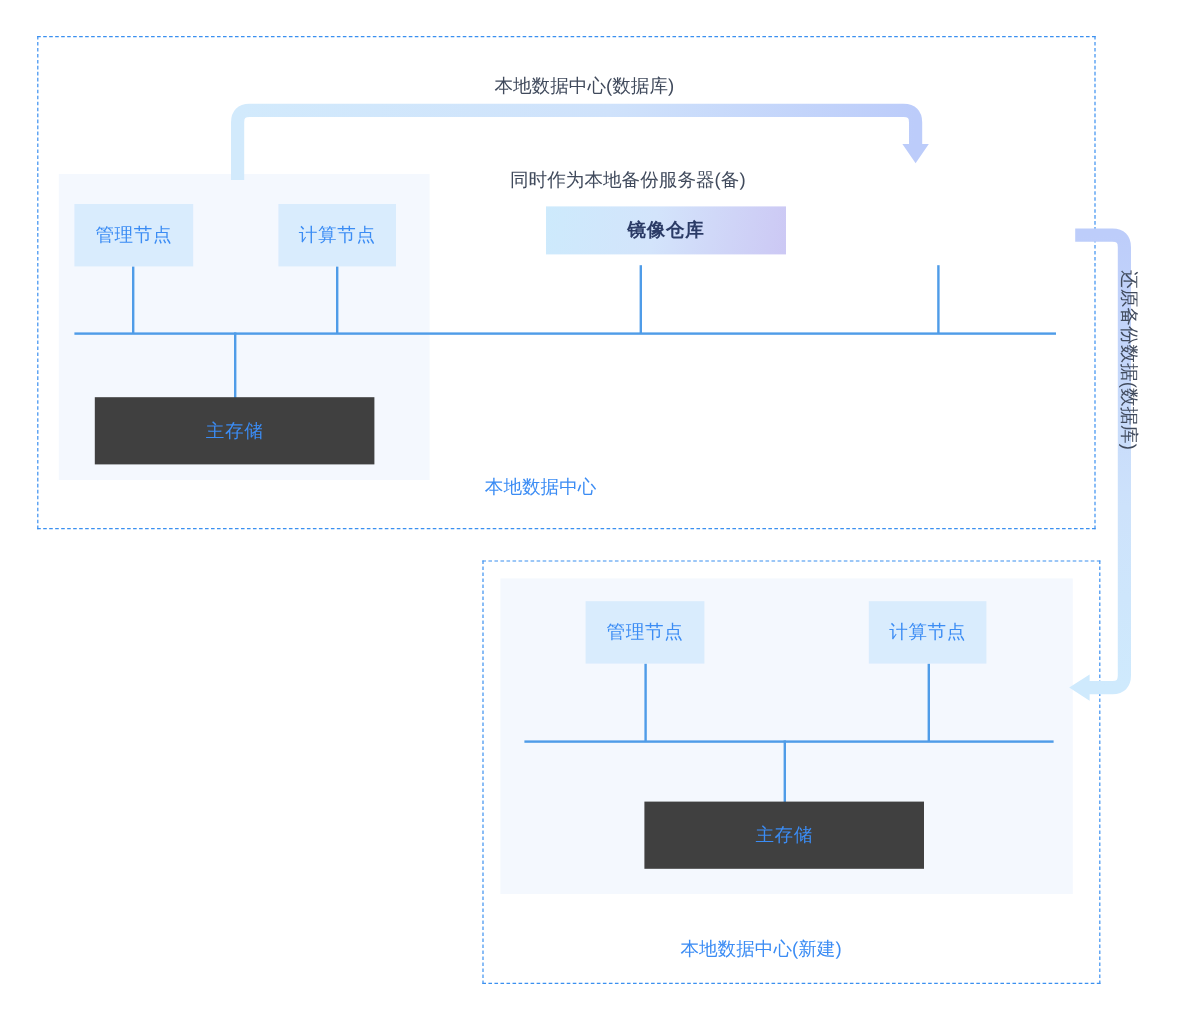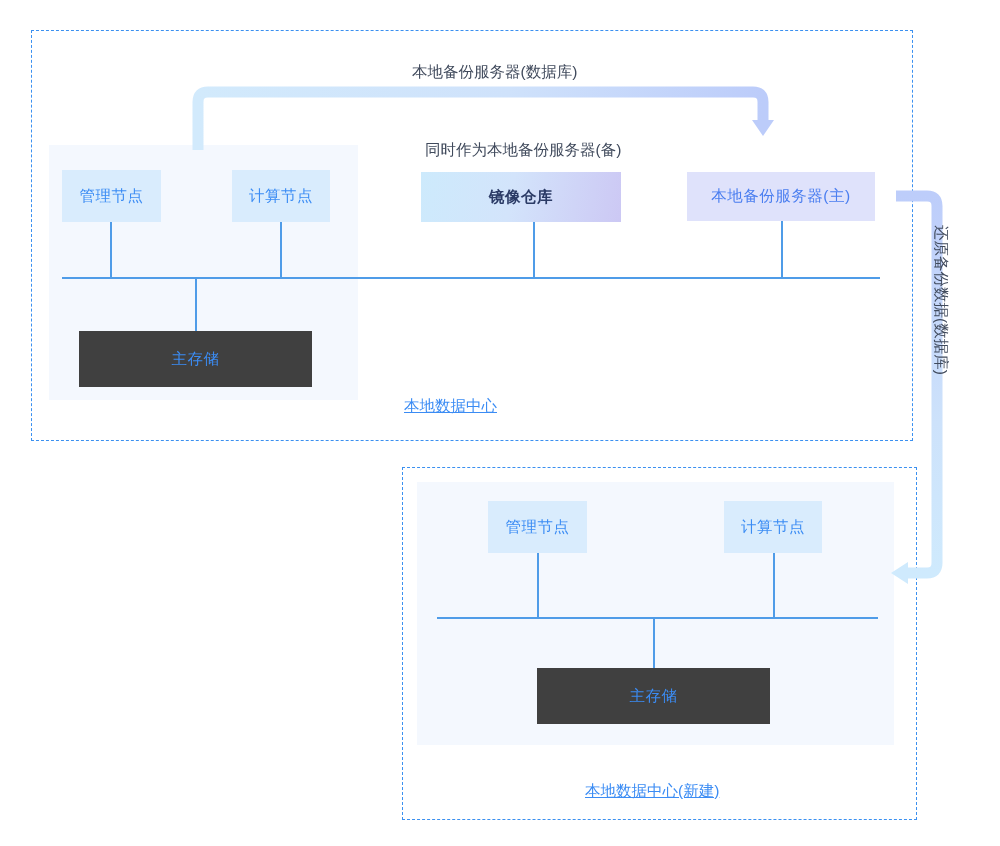--- a/index.html
+++ b/index.html
@@ -41,33 +41,34 @@
     position: absolute;
     box-sizing: border-box;
     display: flex;
     align-items: center;
     justify-content: center;
     font-size: 15.5px;
     letter-spacing: 0.5px;
     color: #3b8cf4;
     background: #d9ecfd;
     white-space: nowrap;
+    font-family: Liberation Serif, serif;
   }
   .node.storage { background: #404040; }
   .node.backup  { background: #dfe2fb; color: #4a7ef0; }
   .node.registry {
     background: linear-gradient(100deg, #cdeafc 0%, #d3e4fb 45%, #ccc8f4 100%);
     color: #2b3b66;
     font-weight: bold;
   }
 
   
   #node-mgmt-top    { left: 62px;  top: 170px; width: 99px;  height: 52px; }
   #node-compute-top { left: 232px; top: 170px; width: 98px;  height: 52px; }
-  #node-registry    { left: 421px; top: 172px; width: 200px; height: 50px; }
+  #node-registry    { left: 455px; top: 172px; width: 200px; height: 40px; }
   #node-backup      { left: 687px; top: 172px; width: 188px; height: 49px; }
   #node-storage-top { left: 79px;  top: 331px; width: 233px; height: 56px; }
 
   
   #node-mgmt-bot    { left: 488px; top: 501px; width: 99px;  height: 52px; }
   #node-compute-bot { left: 724px; top: 501px; width: 98px;  height: 52px; }
   #node-storage-bot { left: 537px; top: 668px; width: 233px; height: 56px; }
 
   
   .vline { position: absolute; width: 1.5px; background: #4f9ce8; }
@@ -93,24 +94,23 @@
     white-space: nowrap;
   }
   #anno-create { left: 412px; top: 62px; }
   #anno-also   { left: 425px; top: 140px; text-align: right; }
 
   .region-label {
     position: absolute;
     font-size: 15.5px;
     color: #3b8cf4;
     white-space: nowrap;
-    text-decoration: underline;
   }
   #label-dc-top { left: 404px; top: 396px; }
-  #label-dc-bot { left: 585px; top: 781px; }
+  #label-dc-bot { left: 567px; top: 781px; }
 
   
   #anno-restore {
     position: absolute;
     left: 951px;
     top: 300px;
     font-size: 15.5px;
     color: #404a5c;
     white-space: nowrap;
     transform: translate(-50%, 0) rotate(90deg);
@@ -137,21 +137,20 @@
   <div class="hline" id="bus-top"></div>
   <div class="vline" id="stub-mgmt-top"></div>
   <div class="vline" id="stub-compute-top"></div>
   <div class="vline" id="stub-registry"></div>
   <div class="vline" id="stub-backup"></div>
   <div class="vline" id="stub-storage-top"></div>
 
   <div class="node" id="node-mgmt-top">管理节点</div>
   <div class="node" id="node-compute-top">计算节点</div>
   <div class="node registry" id="node-registry">镜像仓库</div>
-  <div class="node backup" id="node-backup">本地备份服务器(主)</div>
   <div class="node storage" id="node-storage-top">主存储</div>
 
   <div class="region-label" id="label-dc-top">本地数据中心</div>
 
   <div class="region" id="region-bottom"></div>
   <div class="panel" id="panel-bottom"></div>
 
   <div class="hline" id="bus-bot"></div>
   <div class="vline" id="stub-mgmt-bot"></div>
   <div class="vline" id="stub-compute-bot"></div>
@@ -181,17 +180,17 @@
       <path d="M 198 150 L 198 102 Q 198 92 208 92 L 753 92 Q 763 92 763 102 L 763 122" fill="none" stroke="url(#gradCreate)" stroke-width="11" stroke-linecap="butt"></path>
       <path d="M 752 120 L 774 120 L 763 136 Z" fill="#bcccfa"></path>
     </g>
 
     <g>
       <path d="M 896 196 L 927 196 Q 937 196 937 206 L 937 563 Q 937 573 927 573 L 906 573" fill="none" stroke="url(#gradRestore)" stroke-width="11" stroke-linecap="butt"></path>
       <path d="M 908 562 L 908 584 L 891 573 Z" fill="#cfeafd"></path>
     </g>
   </svg>
 
-  <div class="annotation" id="anno-create">本地备份服务器(数据库)</div>
+  <div class="annotation" id="anno-create">本地数据中心(数据库)</div>
   <div class="annotation" id="anno-also">同时作为本地备份服务器(备)</div>
   <div id="anno-restore">还原备份数据(数据库)</div>
 
 </div>
 
 </body></html>

